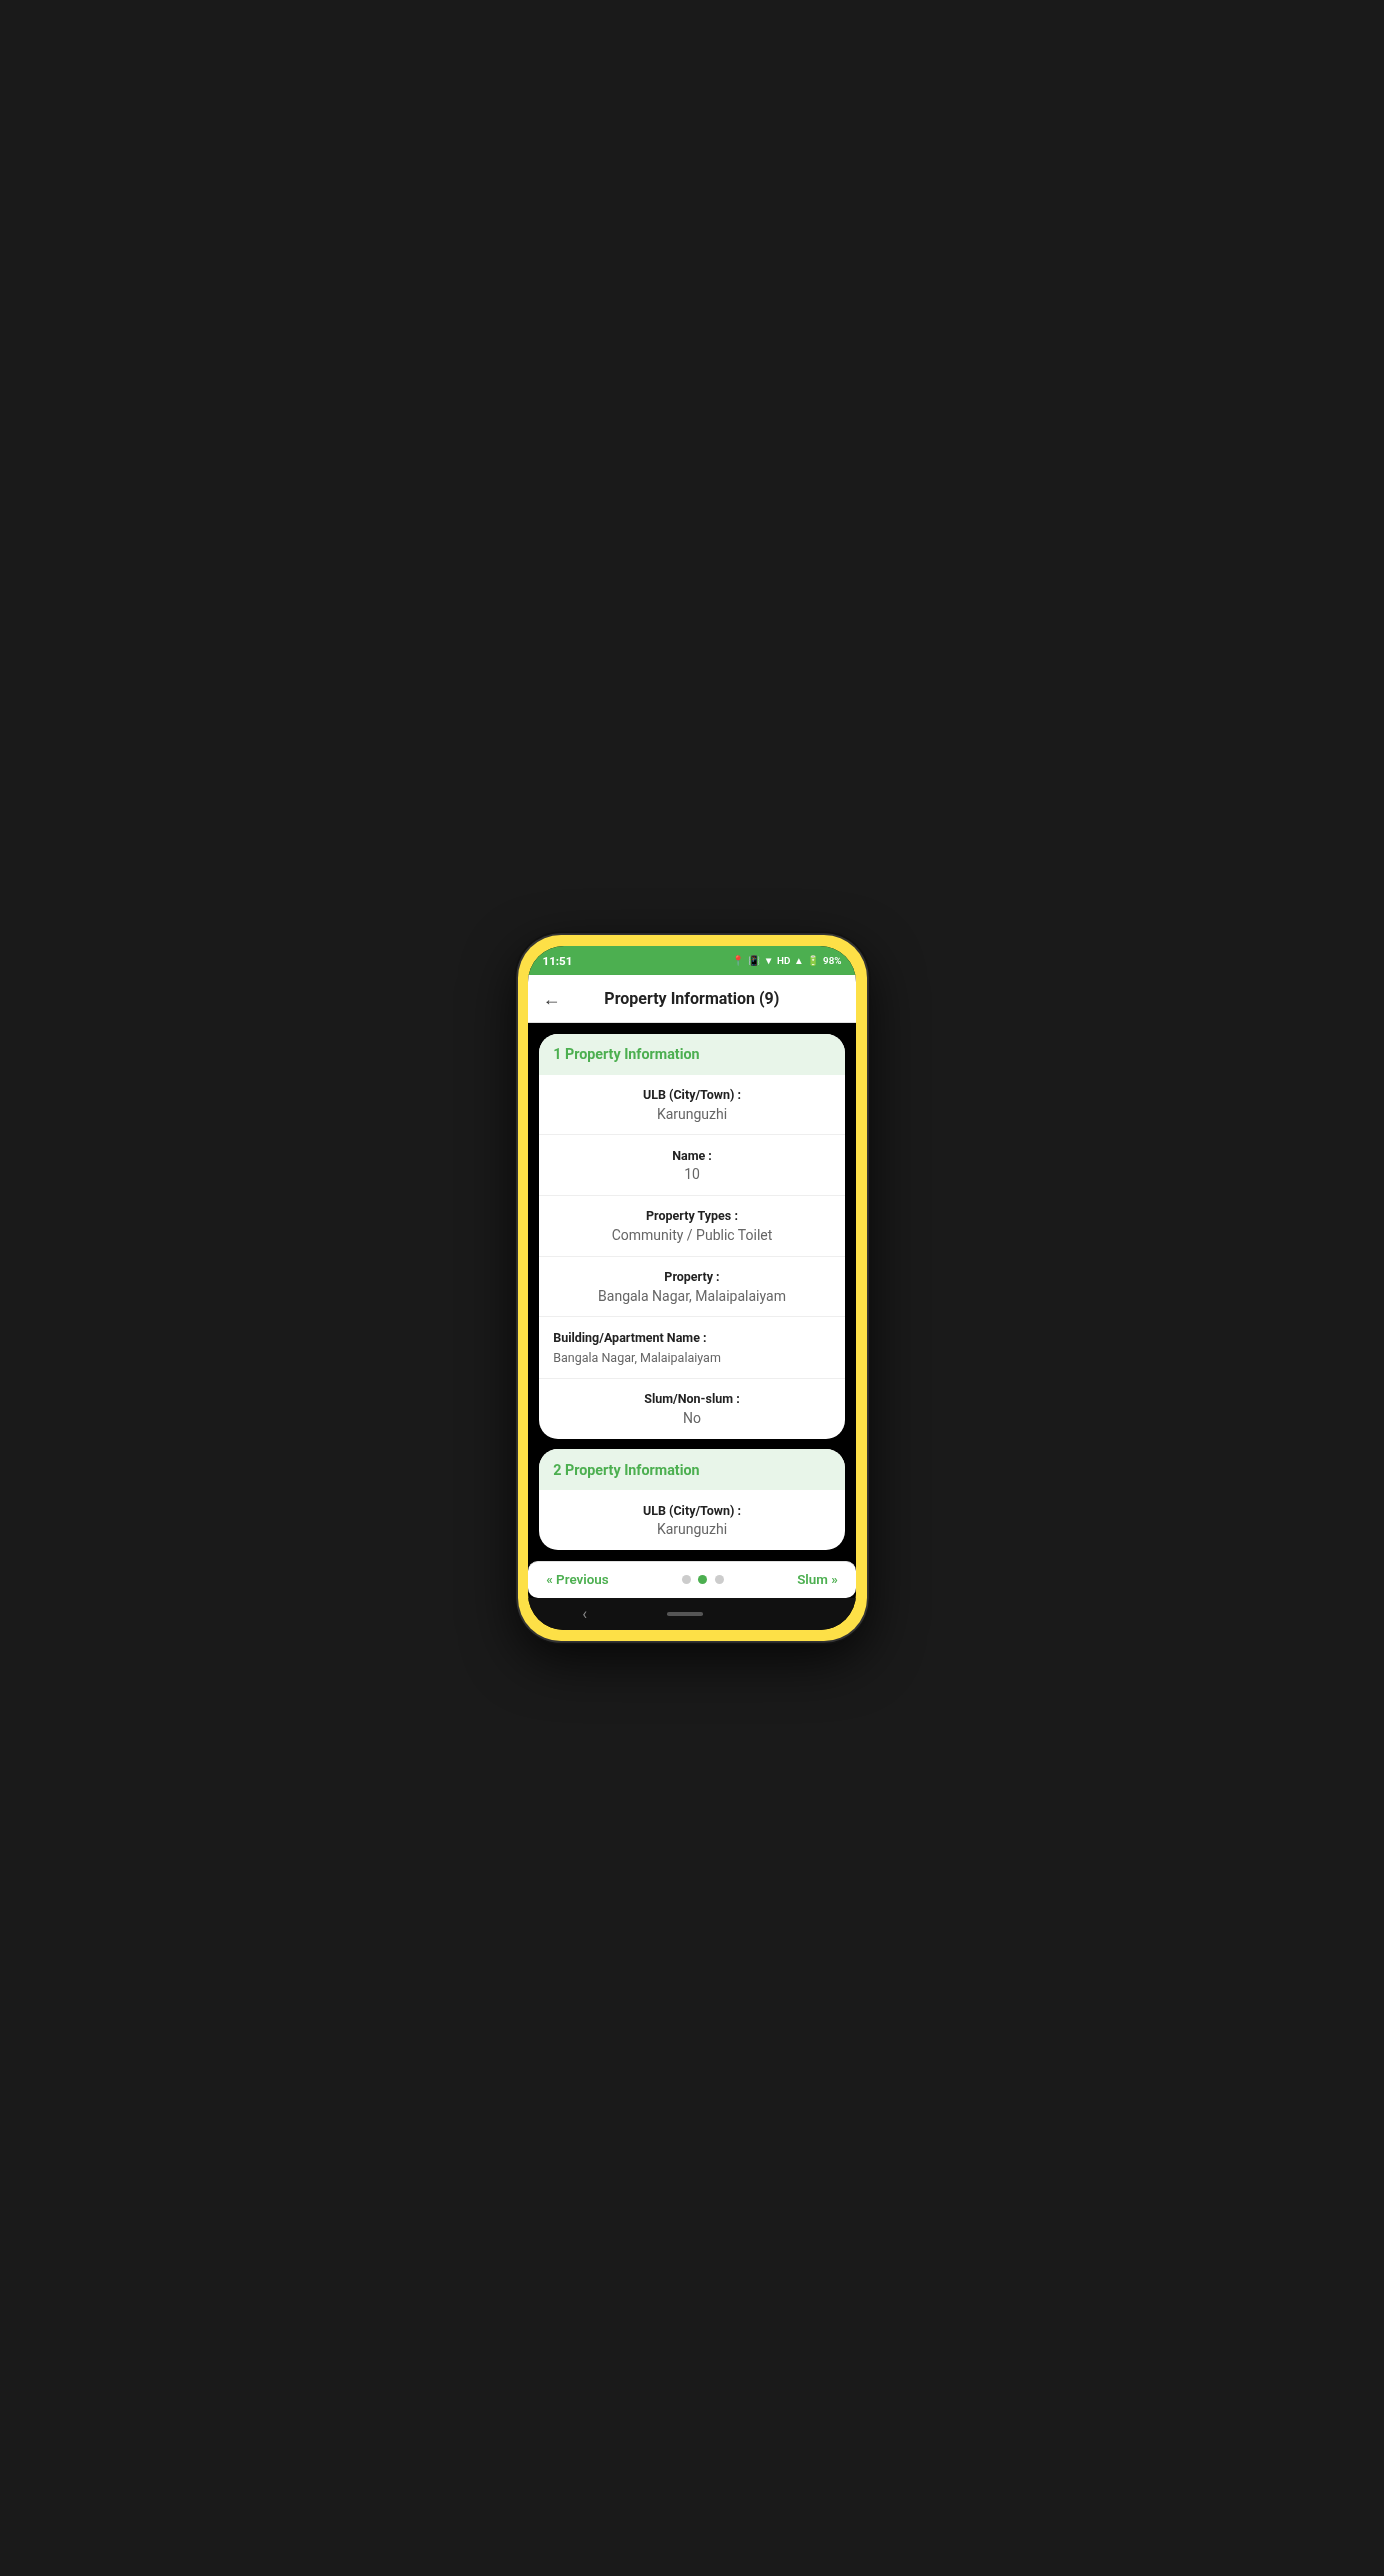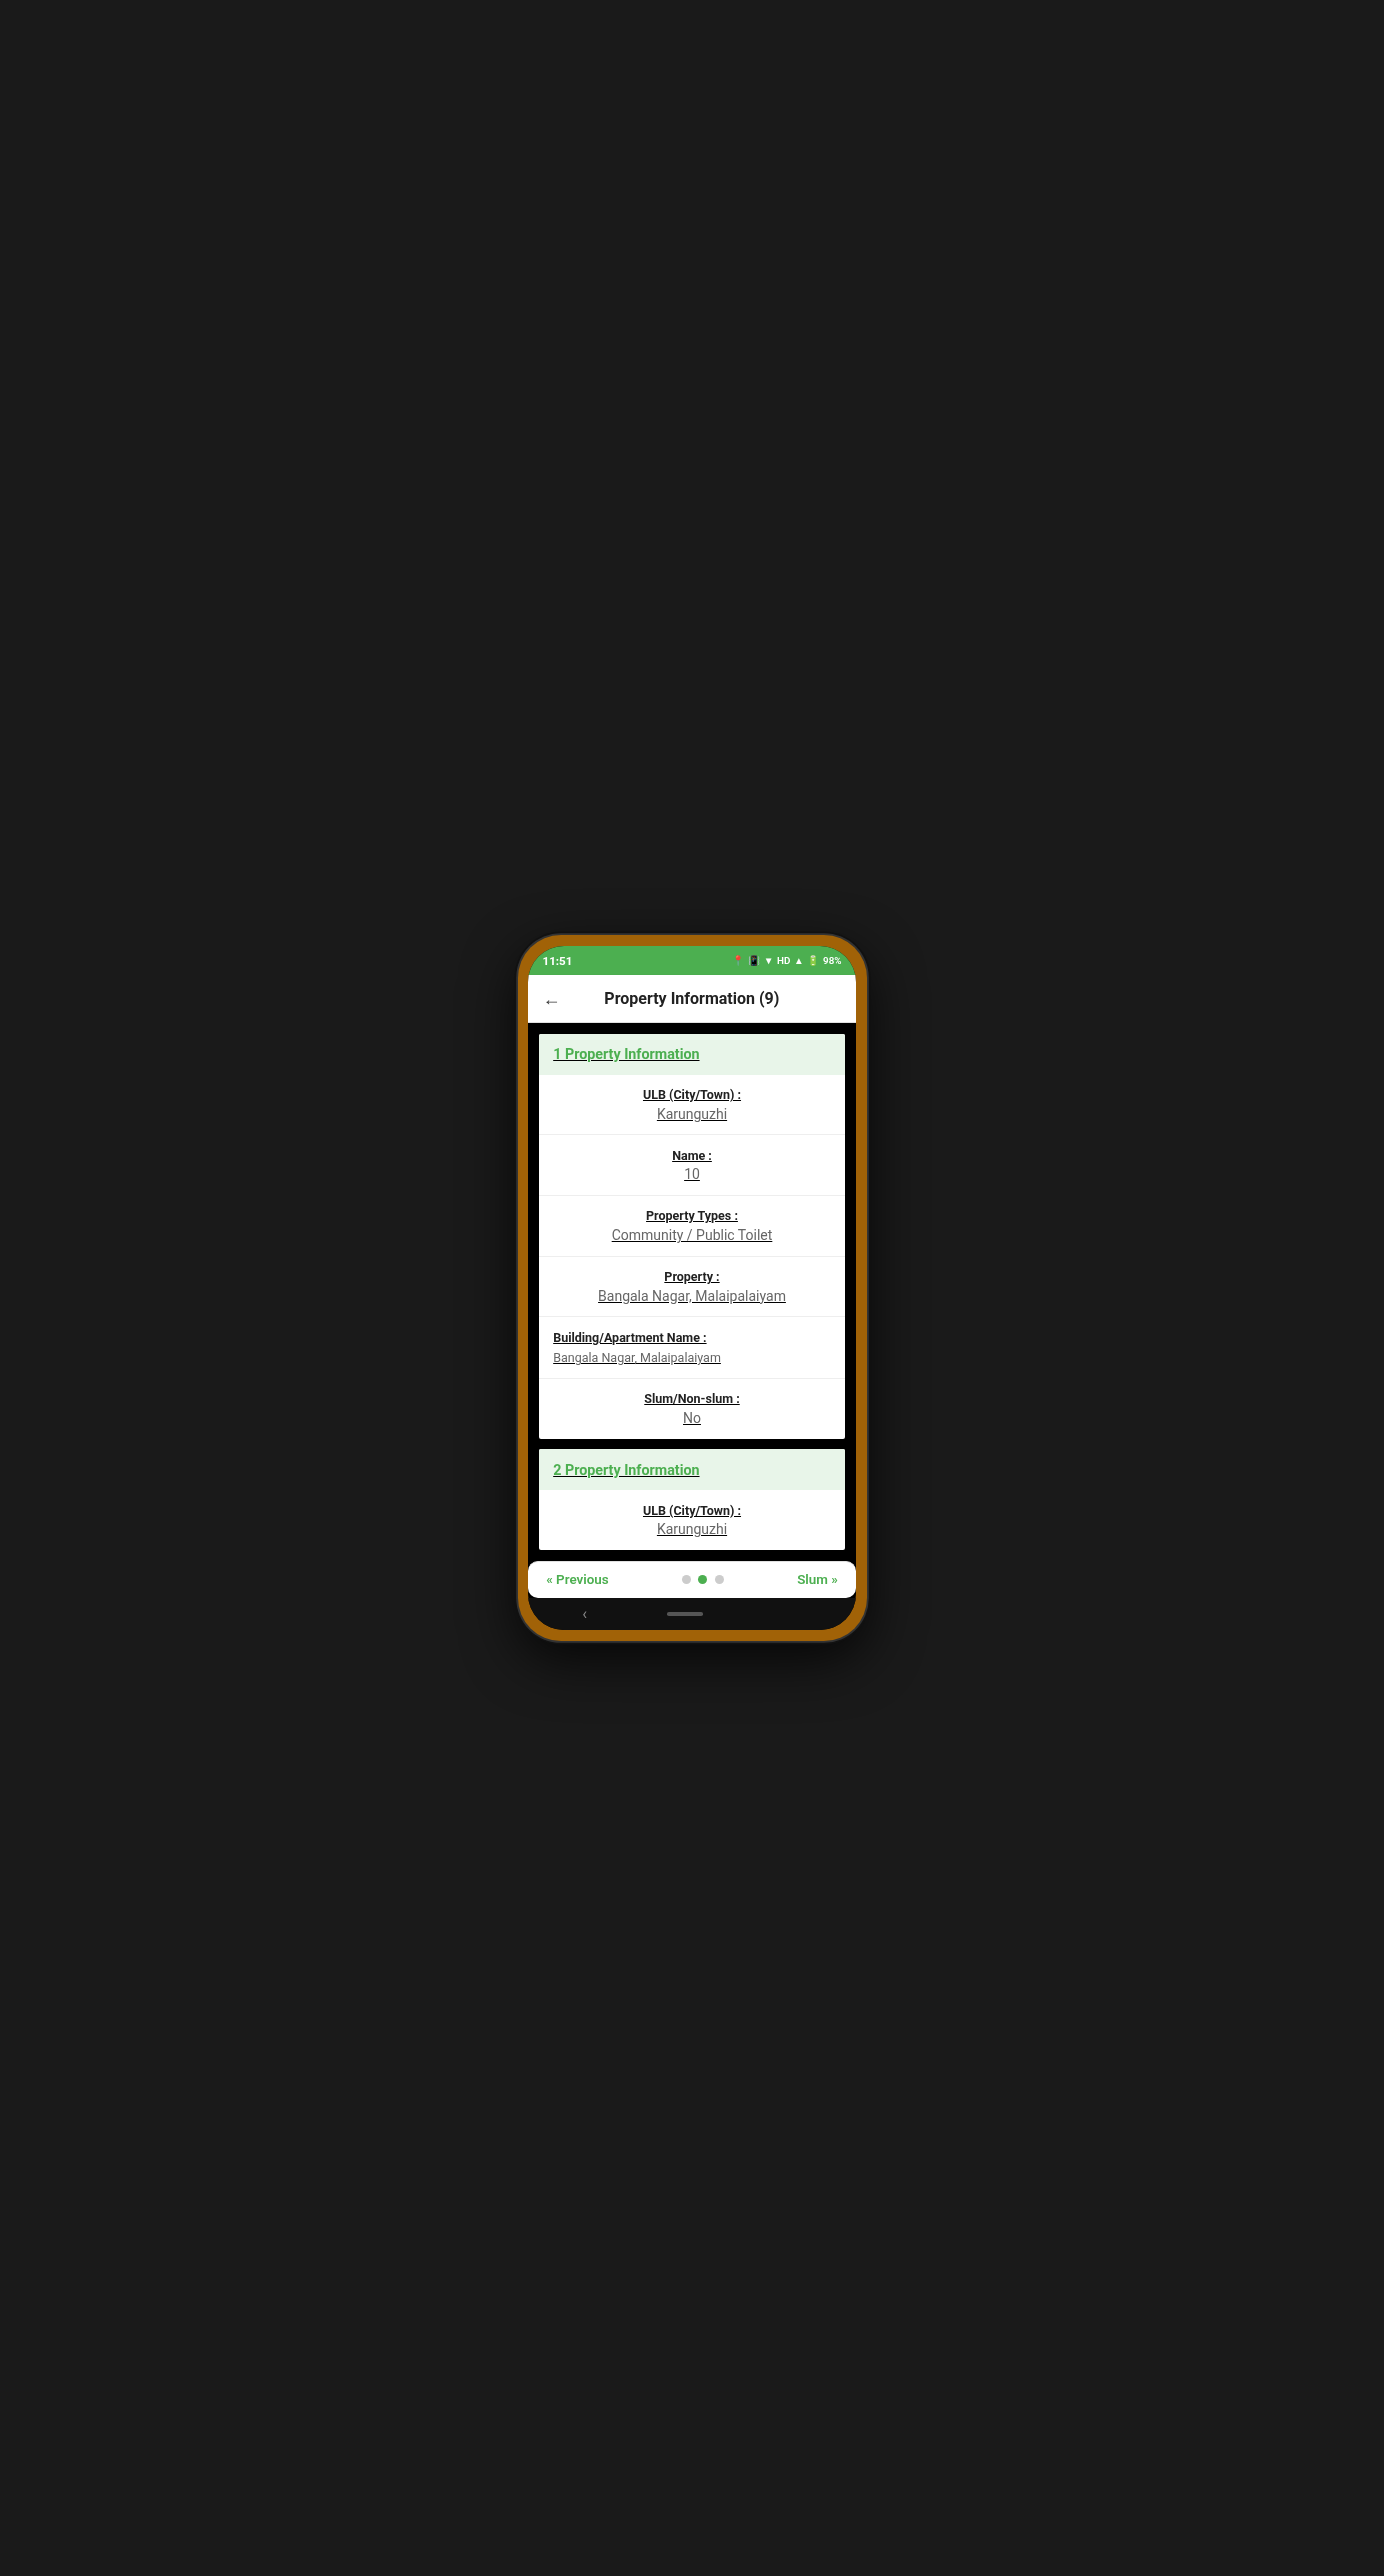--- a/index.html
+++ b/index.html
@@ -9,21 +9,21 @@
       background: #1a1a1a;
       display: flex;
       justify-content: center;
       align-items: center;
       min-height: 100vh;
       font-family: 'Roboto', Arial, sans-serif;
     }
 
     .phone-shell {
       width: 349px;
-      background: #a16207;
+      background: #fde047;
       border-radius: 43px;
       padding: 10.7px;
       box-shadow: 0 0 0 1.8px #333, 0 0 0 3.6px #111, 0 18px 54px rgba(0,0,0,0.8);
       position: relative;
     }
 
     .phone-inner {
       background: #000;
       border-radius: 36px;
       overflow: hidden;
@@ -87,24 +87,23 @@
       padding: 10.7px;
       display: flex;
       flex-direction: column;
       gap: 10.7px;
       overflow-y: auto;
     }
 
     
     .info-card {
       background: white;
-      border-radius: 2px;
+      border-radius: 19px;
       overflow: hidden;
       box-shadow: 0 0.9px 3.6px rgba(0,0,0,0.08);
-      text-decoration: underline;
     }
 
     .card-header {
       background: #e8f5e9;
       padding: 12.5px 14.3px;
     }
 
     .card-header-title {
       color: #4caf50;
       font-size: 14.3px;

